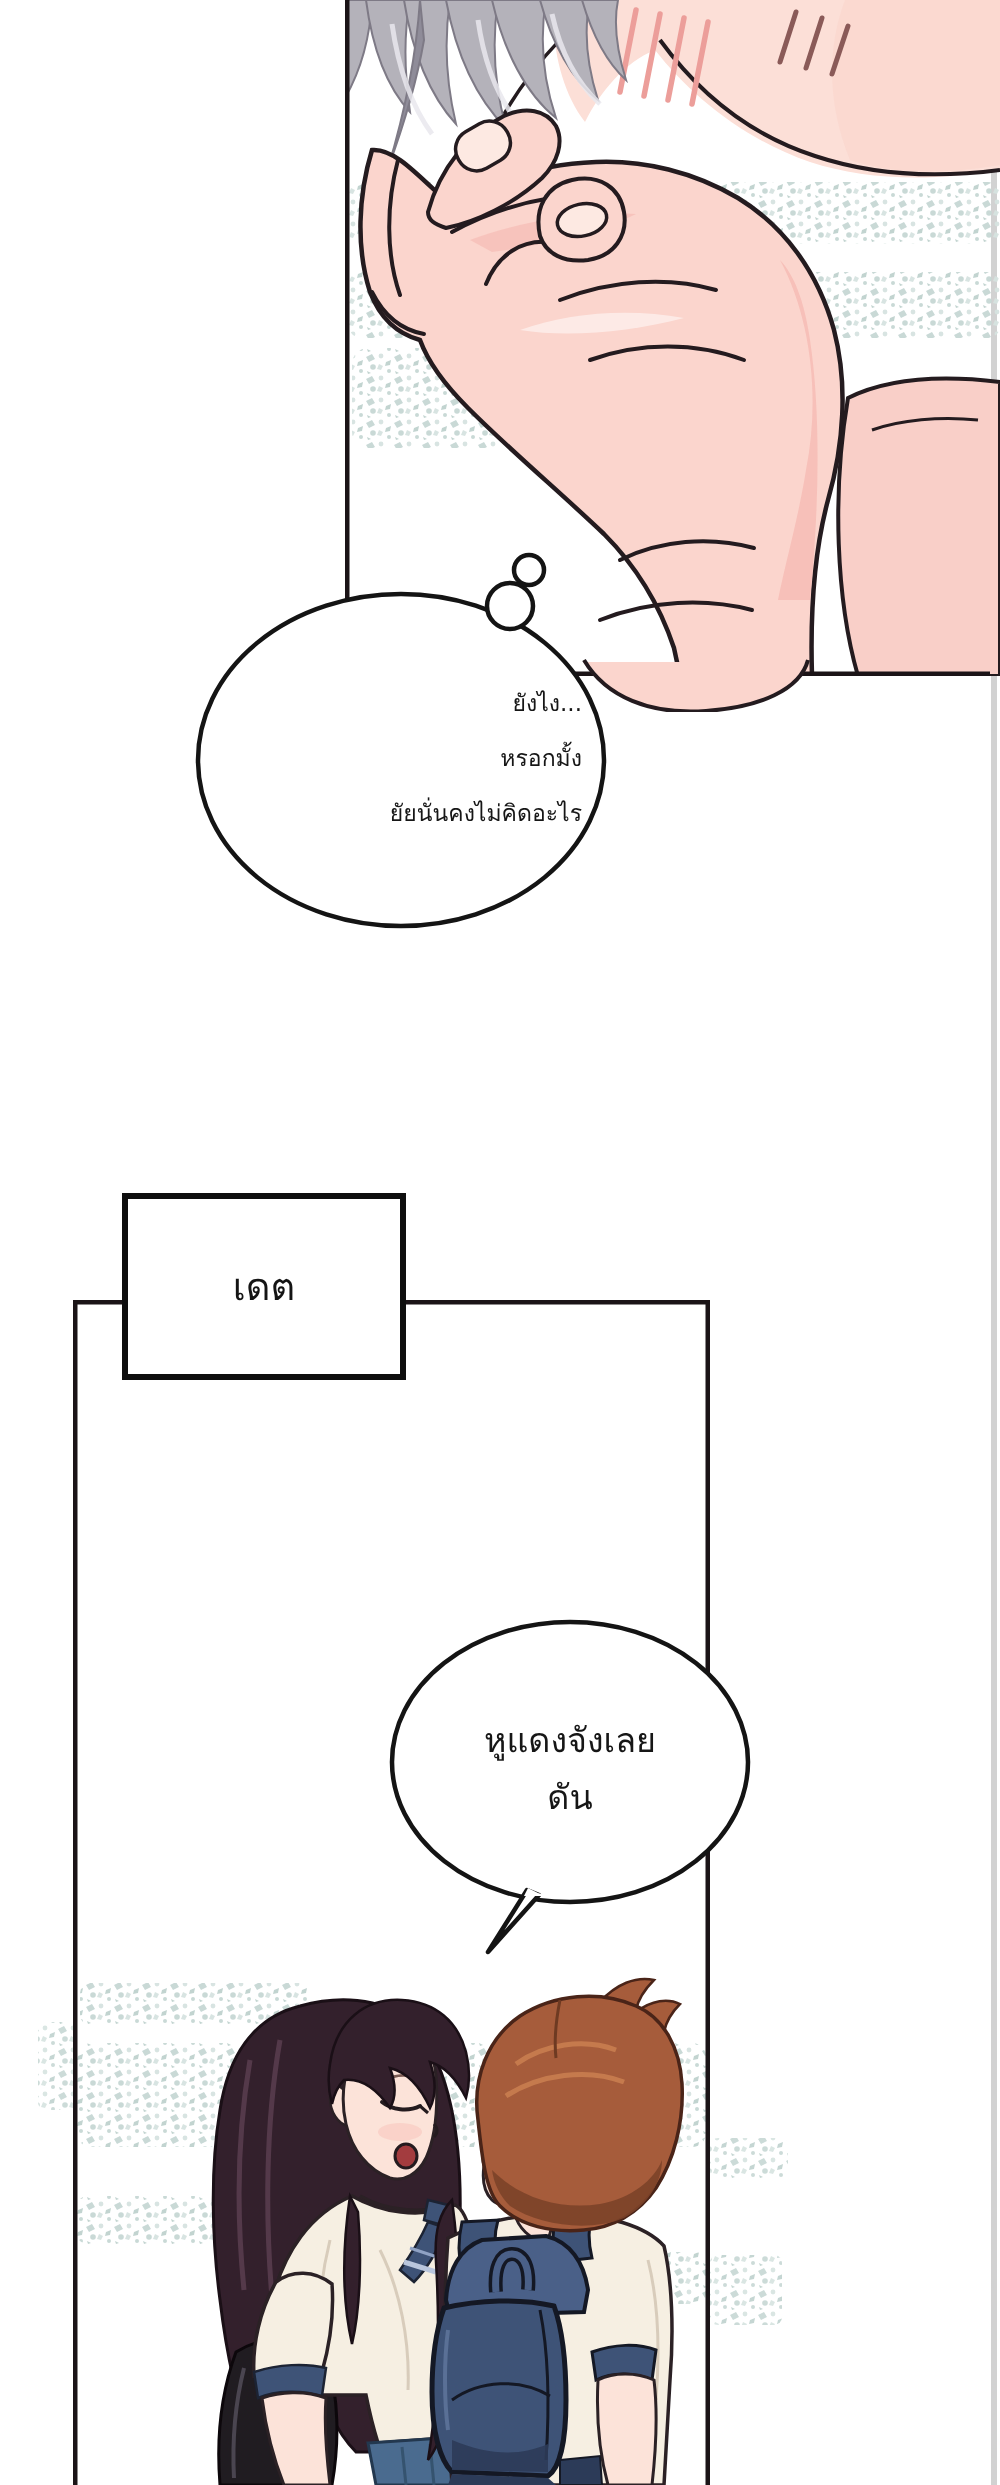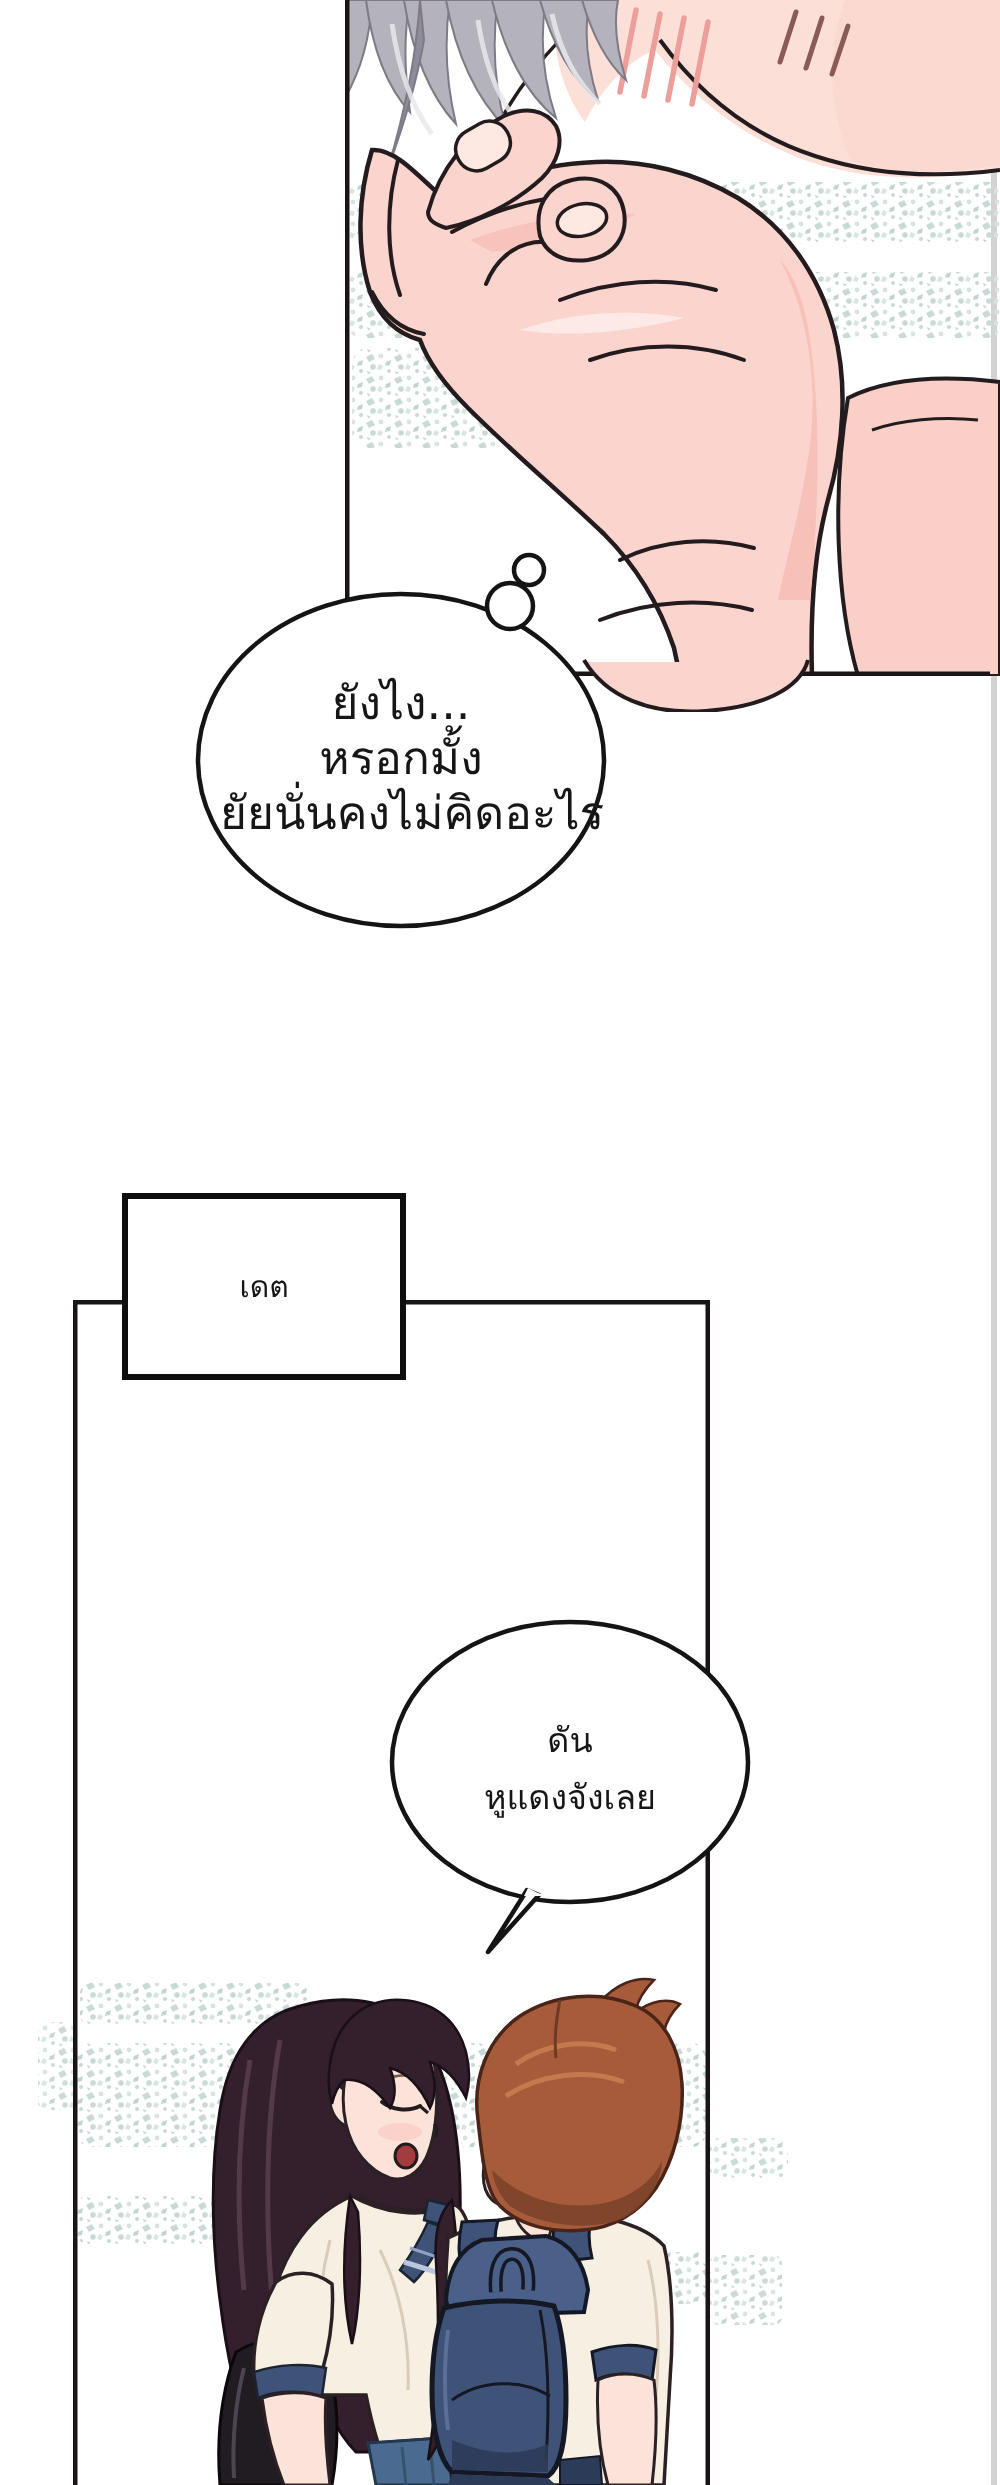--- a/index.html
+++ b/index.html
@@ -16,27 +16,27 @@
     background:var(--edge_line,#d2d2d2);z-index:1;
   }
   #panel1{left:345px;top:0;z-index:2;}
   #panel2{left:35px;top:1295px;z-index:2;}
   #bubble1{left:175px;top:540px;z-index:3;}
   #bubble2{left:375px;top:1612px;z-index:3;}
   .bubble-text{
     position:absolute;z-index:4;text-align:center;
     color:#161616;white-space:nowrap;
   }
-  #bubble1-text{left:220px;top:676px;width:362px;font-size:46px;line-height:55px;}
+  #bubble1-text{left:220px;top:676px;width:362px;font-size:23px;line-height:55px;text-align:right;}
   #bubble2-text{left:420px;top:1712px;width:300px;font-size:34px;line-height:57px;}
   #caption-box{
     position:absolute;left:122px;top:1193px;width:284px;height:187px;
     box-sizing:border-box;border:6px solid #0e0e0e;background:#ffffff;
     display:flex;align-items:center;justify-content:center;
-    font-size:30px;color:#141414;z-index:3;
+    font-size:38px;color:#141414;z-index:3;
   }
 </style>
 </head>
 <body>
 
 <div id="comic">
 
   <div class="edge-line"></div>
 
   <svg id="panel1" width="655" height="712" viewBox="345 0 655 712">
@@ -337,17 +337,17 @@
       <rect x="705.5" y="1300" width="4.5" height="1185"></rect>
     </g>
   </svg>
 
   <svg id="bubble2" width="385" height="353" viewBox="375 1612 385 353">
     <ellipse cx="570" cy="1762" rx="178" ry="140" fill="#ffffff" stroke="#141414" stroke-width="4.5"></ellipse>
     <path d="M527,1890 L488,1952 L539,1895 Z" fill="#ffffff" stroke="#141414" stroke-width="4.5" stroke-linejoin="round"></path>
     <path d="M528,1888 L538,1893 L548,1896 L524,1896 Z" fill="#ffffff"></path>
   </svg>
   <div id="bubble2-text" class="bubble-text">
+    <div>หูแดงจังเลย</div>
     <div>ดัน</div>
-    <div>หูแดงจังเลย</div>
   </div>
 
 </div>
 
 </body></html>

